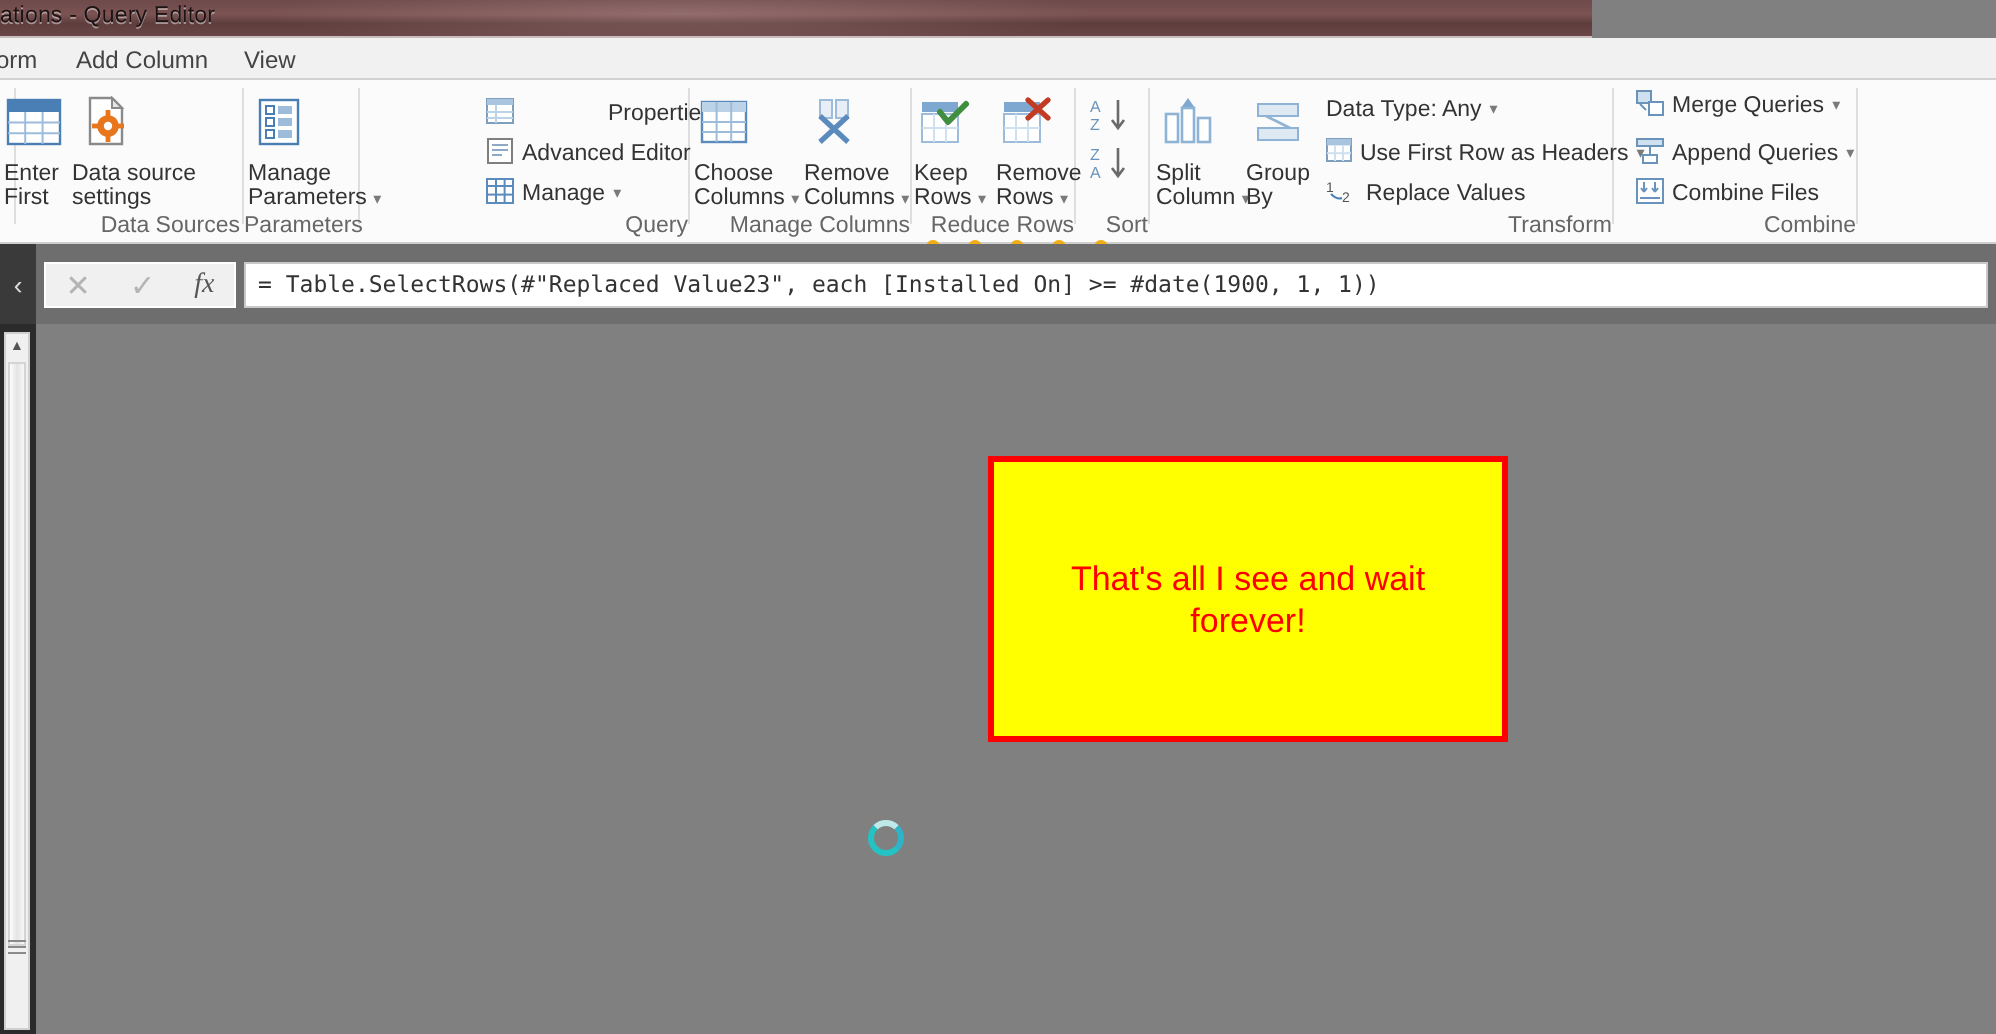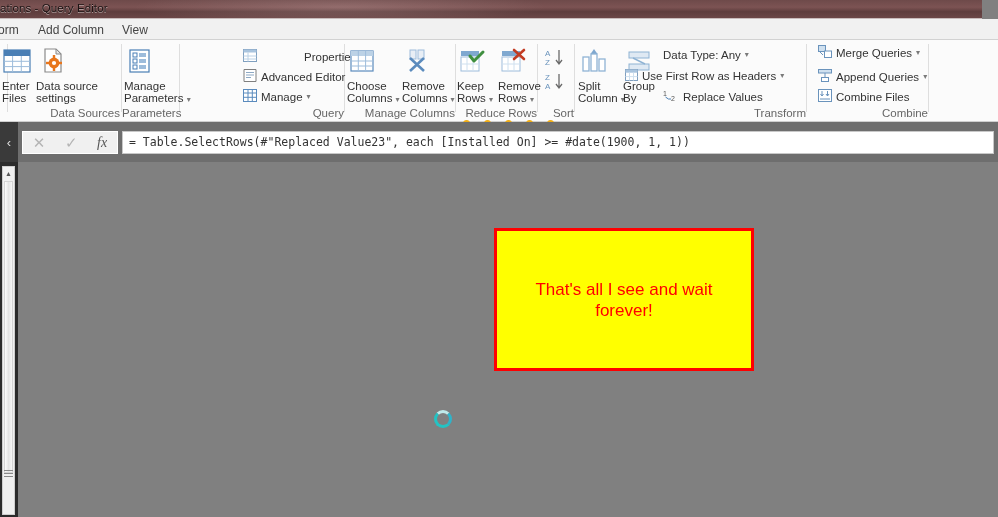--- a/index.html
+++ b/index.html
@@ -6,21 +6,21 @@
   html, body {
     width: 998px; height: 517px;
     font-family: "Liberation Sans", sans-serif;
     overflow: hidden;
     background: #808080;
   }
   #app { position: relative; width: 998px; height: 517px; }
 
   
   .titlebar {
-    position: absolute; left: 0; top: 0; width: 982px; height: 19px;
+    position: absolute; left: 0; top: 0; width: 796px; height: 19px;
     background: linear-gradient(to bottom, #6e4a4a 0%, #7c5353 40%, #5e3d3d 65%, #6b4747 100%);
     border-bottom: 1px solid #c8bcbc;
     overflow: hidden;
   }
   .titlebar .glow {
     position: absolute; left: 130px; top: -10px; width: 420px; height: 34px;
     background: radial-gradient(ellipse at center, rgba(255,225,225,0.18), rgba(255,255,255,0) 70%);
   }
   .titlebar-text {
     position: absolute; left: 0; top: 2px;
@@ -174,21 +174,21 @@
         <svg width="30" height="26" viewBox="0 0 30 26">
           <rect x="2" y="2" width="26" height="22" fill="#ffffff" stroke="#4a7fb5" stroke-width="1.2"></rect>
           <rect x="2" y="2" width="26" height="6" fill="#4a7fb5"></rect>
           <line x1="10.6" y1="8" x2="10.6" y2="24" stroke="#9dbcdb"></line>
           <line x1="19.3" y1="8" x2="19.3" y2="24" stroke="#9dbcdb"></line>
           <line x1="2" y1="13.3" x2="28" y2="13.3" stroke="#9dbcdb"></line>
           <line x1="2" y1="18.6" x2="28" y2="18.6" stroke="#9dbcdb"></line>
         </svg>
       </span>
       <span class="lbl">Enter</span>
-      <span class="lbl" style="margin-top:0">Files</span>
+      <span class="lbl" style="margin-top:0">First</span>
     </div>
 
     <div class="big-btn" style="left:36px; top:8px; width:90px;">
       <span class="ic">
         <svg width="32" height="26" viewBox="0 0 32 26">
           <path d="M9 1 h11 l5 5 v18 h-16 z" fill="#ffffff" stroke="#8a8a8a" stroke-width="1.2"></path>
           <path d="M20 1 v5 h5 z" fill="#e6e6e6" stroke="#8a8a8a" stroke-width="1"></path>
           <g transform="translate(18,15)">
             <circle r="5.4" fill="#e8761c"></circle>
             <circle r="2.1" fill="#ffffff"></circle>
@@ -357,21 +357,21 @@
         </svg>
       </span>
       <span class="lbl">Group</span>
       <span class="lbl" style="margin-top:0">By</span>
     </div>
 
     <div class="small-item" style="left:663px; top:9px;">
       <span>Data Type: Any</span>
       <span class="caret">▾</span>
     </div>
-    <div class="small-item" style="left:625px; top:29px;">
+    <div class="small-item" style="left:663px; top:29px;">
       <span class="ic">
         <svg width="13" height="12" viewBox="0 0 13 12">
           <rect x="0.5" y="0.5" width="12" height="11" fill="#ffffff" stroke="#7f9fbf"></rect>
           <rect x="0.5" y="0.5" width="12" height="3.2" fill="#a9c4de"></rect>
           <line x1="4.5" y1="3.7" x2="4.5" y2="11.5" stroke="#cfe0ef"></line>
           <line x1="8.5" y1="3.7" x2="8.5" y2="11.5" stroke="#cfe0ef"></line>
           <line x1="0.5" y1="7.6" x2="12.5" y2="7.6" stroke="#cfe0ef"></line>
         </svg>
       </span>
       <span>Use First Row as Headers</span>

